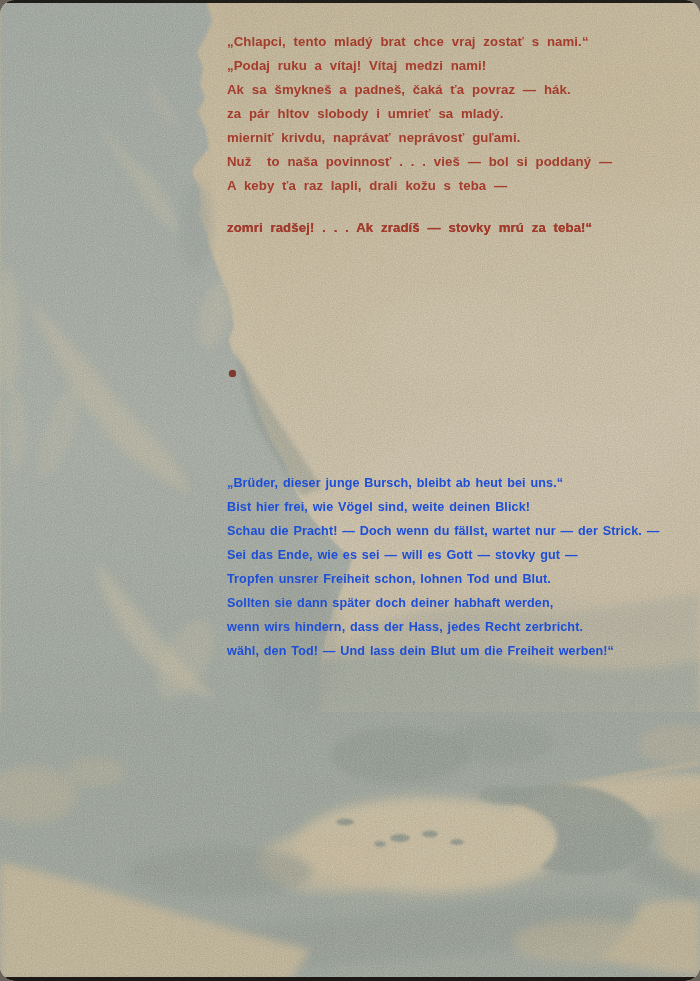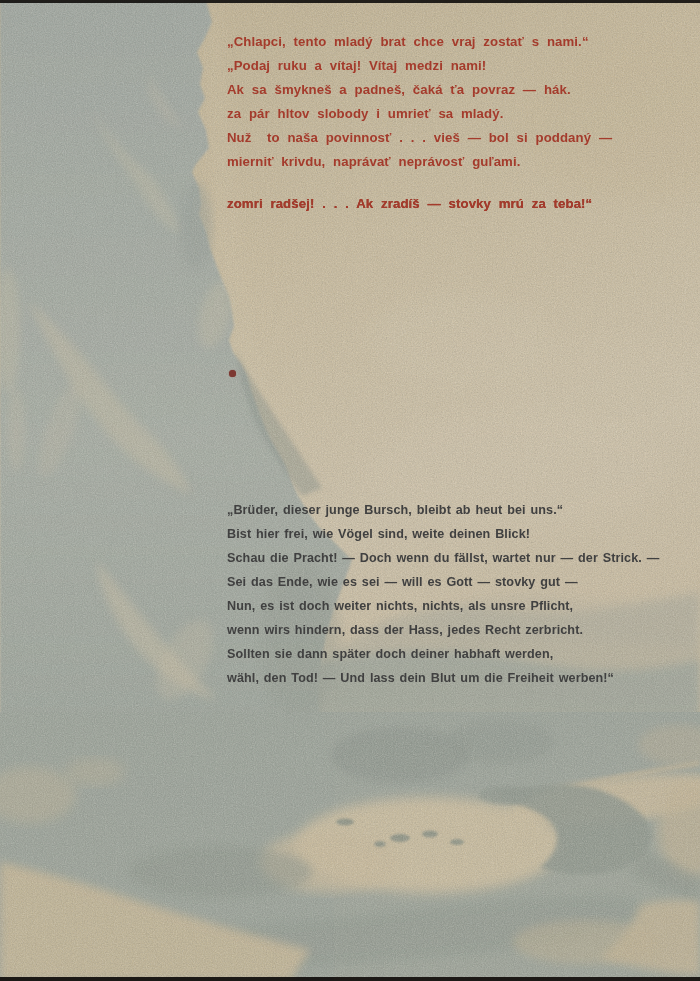--- a/index.html
+++ b/index.html
@@ -1,32 +1,33 @@
 <!DOCTYPE html>
 <html><head>
 <meta charset="utf-8">
 <style>
   html,body{margin:0;padding:0;background:#6b645a;}
   #page{
     position:relative;width:700px;height:981px;overflow:hidden;
     background:#cabb9e;
     font-family:"Liberation Sans","DejaVu Sans",sans-serif;
+    border-radius:15px;
   }
   #photo{position:absolute;inset:0;display:block;}
   .poem{position:absolute;left:227px;}
   .poem .line{
     white-space:pre;
     line-height:24px;height:24px;
     font-size:13.2px;font-weight:700;
     letter-spacing:.1px;
   }
   .poem-sk{top:30px;color:#a43b2c;}
   .poem-sk .line{word-spacing:4px;}
   .poem-sk .line.emph{text-shadow:0 0 .45px #8d2f22;margin-top:18px;}
-  .poem-de{top:498px;color:#404040;}
+  .poem-de{top:471px;color:#1d4ed8;}
   .poem-de .line{font-size:12.6px;word-spacing:1.2px;}
   .red-dot{
     position:absolute;left:229px;top:370px;width:7px;height:7px;
     border-radius:50%;background:#76251e;opacity:.85;
     box-shadow:0 0 1px #76251e;
   }
   .edge{position:absolute;left:0;width:700px;background:#14110f;}
   .edge-top{top:0;height:3px;opacity:.92;}
   .edge-bottom{bottom:0;height:4px;opacity:.95;}
 </style>
@@ -172,29 +173,30 @@
   <div class="edge edge-top"></div>
   <div class="edge edge-bottom"></div>
 
   <div class="red-dot"></div>
 
   <div class="poem poem-sk">
     <div class="line">„Chlapci, tento mladý brat chce vraj zostať s nami.“</div>
     <div class="line">„Podaj ruku a vítaj! Vítaj medzi nami!</div>
     <div class="line">Ak sa šmykneš a padneš, čaká ťa povraz — hák.</div>
     <div class="line">za pár hltov slobody i umrieť sa mladý.</div>
+    <div class="line">mierniť krivdu, naprávať neprávosť guľami.</div>
     <div class="line">Nuž  to naša povinnosť . . . vieš — bol si poddaný —</div>
-    <div class="line">mierniť krivdu, naprávať neprávosť guľami.</div>
+    <div class="line">A keby ťa raz lapli, drali kožu s teba —</div>
     <div class="line emph">zomri radšej! . . . Ak zradíš — stovky mrú za teba!“</div>
   </div>
 
   <div class="poem poem-de">
     <div class="line">„Brüder, dieser junge Bursch, bleibt ab heut bei uns.“</div>
     <div class="line">Bist hier frei, wie Vögel sind, weite deinen Blick!</div>
     <div class="line">Schau die Pracht! — Doch wenn du fällst, wartet nur — der Strick. —</div>
     <div class="line">Sei das Ende, wie es sei — will es Gott — stovky gut —</div>
-    <div class="line">Nun, es ist doch weiter nichts, nichts, als unsre Pflicht,</div>
+    <div class="line">Tropfen unsrer Freiheit schon, lohnen Tod und Blut.</div>
+    <div class="line">Sollten sie dann später doch deiner habhaft werden,</div>
     <div class="line">wenn wirs hindern, dass der Hass, jedes Recht zerbricht.</div>
-    <div class="line">Sollten sie dann später doch deiner habhaft werden,</div>
     <div class="line">wähl, den Tod! — Und lass dein Blut um die Freiheit werben!“</div>
   </div>
 
 </div>
 
 </body></html>

